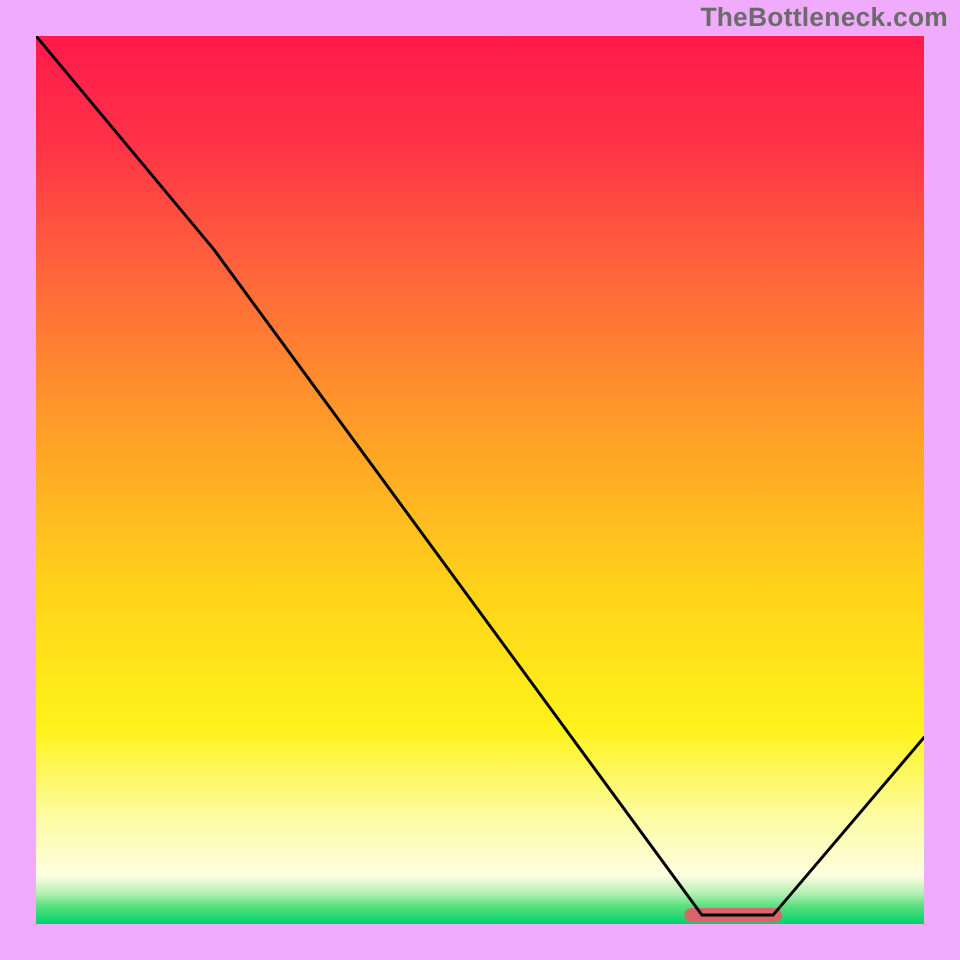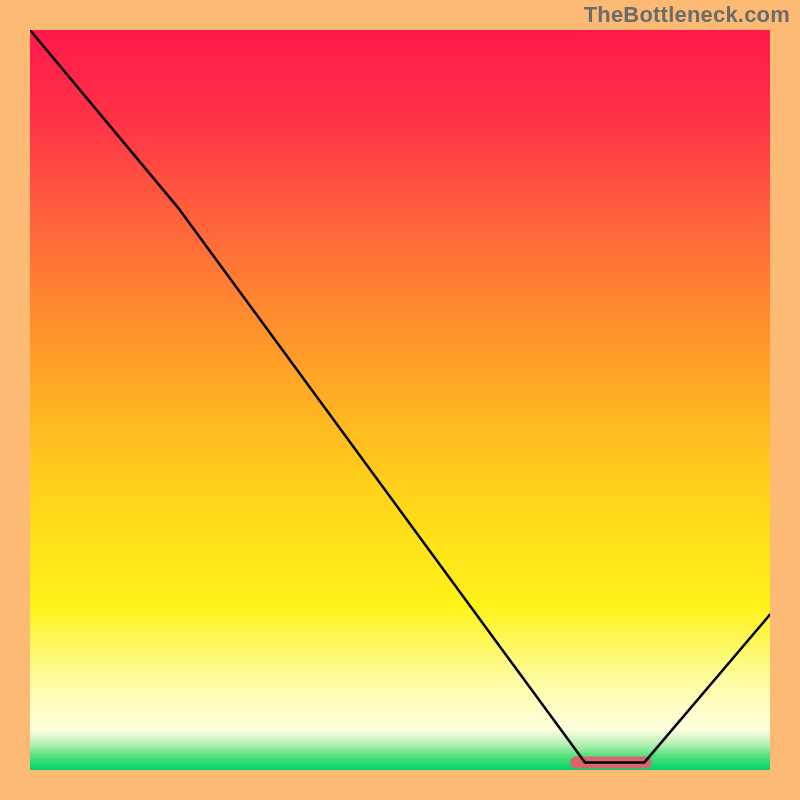--- a/index.html
+++ b/index.html
@@ -1,21 +1,21 @@
 <!DOCTYPE html>
 <html><head>
 <meta charset="utf-8">
 <style>
   * { margin: 0; padding: 0; box-sizing: border-box; }
   html, body { width: 800px; height: 800px; background: #000; overflow: hidden; }
   .frame {
     position: relative;
     width: 800px;
     height: 800px;
-    background: #fdba74;
+    background: #f0abfc;
   }
   .watermark {
     position: absolute;
     top: 2px;
     right: 10px;
     font-family: Arial, Helvetica, sans-serif;
     font-size: 22px;
     font-weight: bold;
     color: #6b6b6b;
     letter-spacing: 0.2px;

